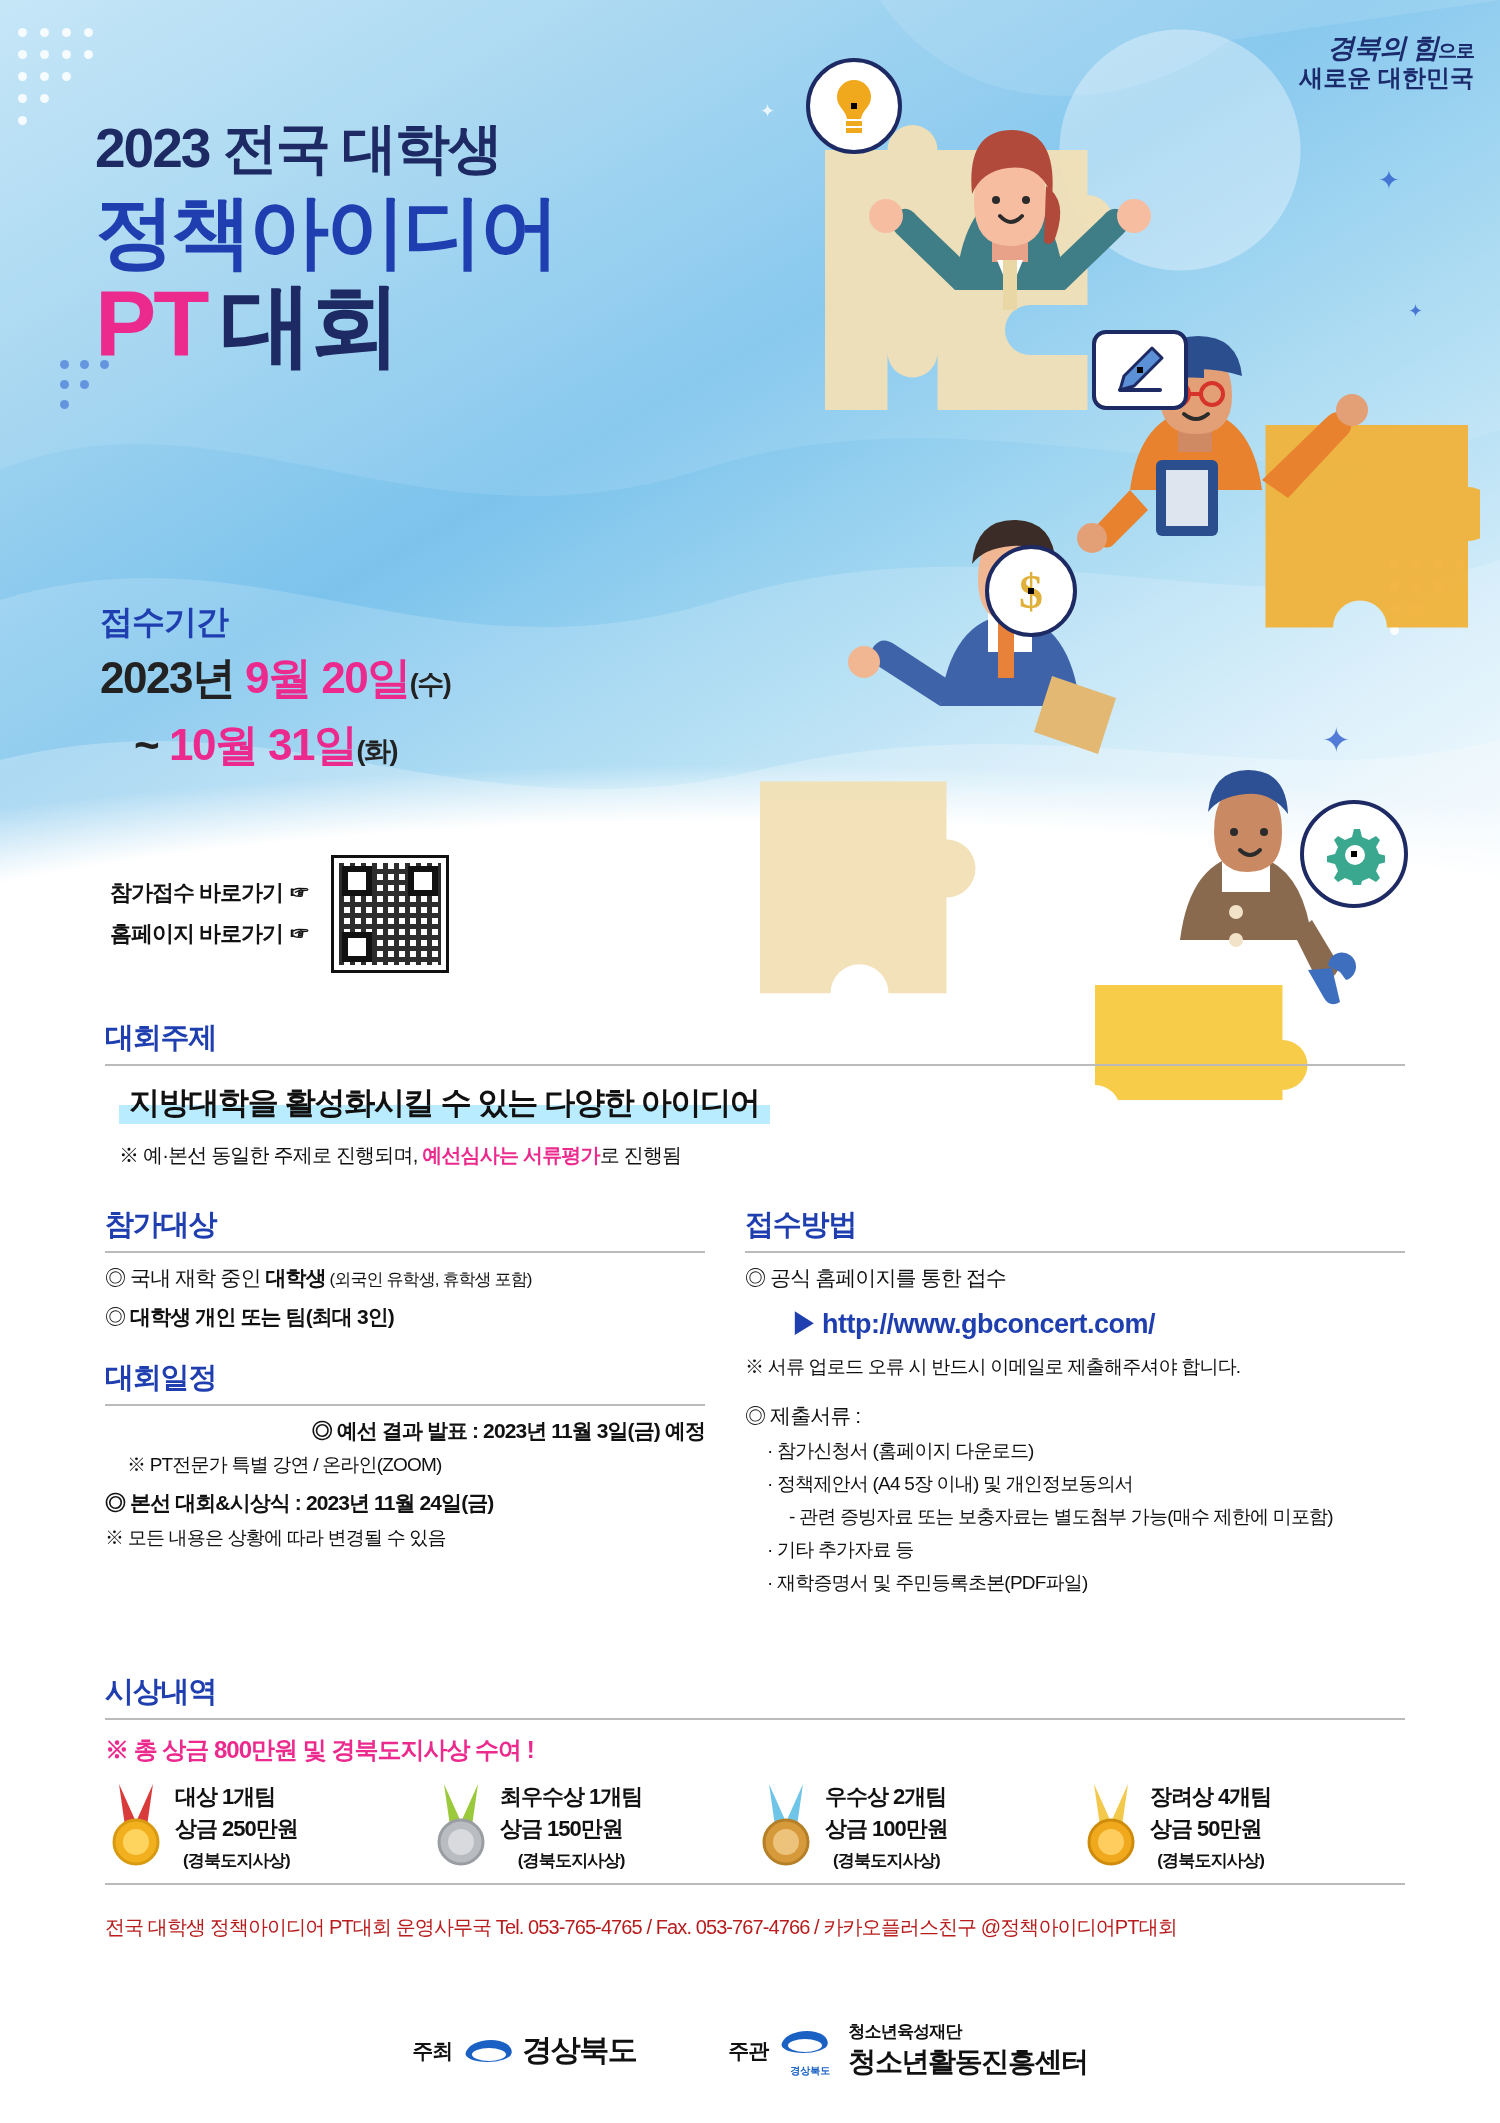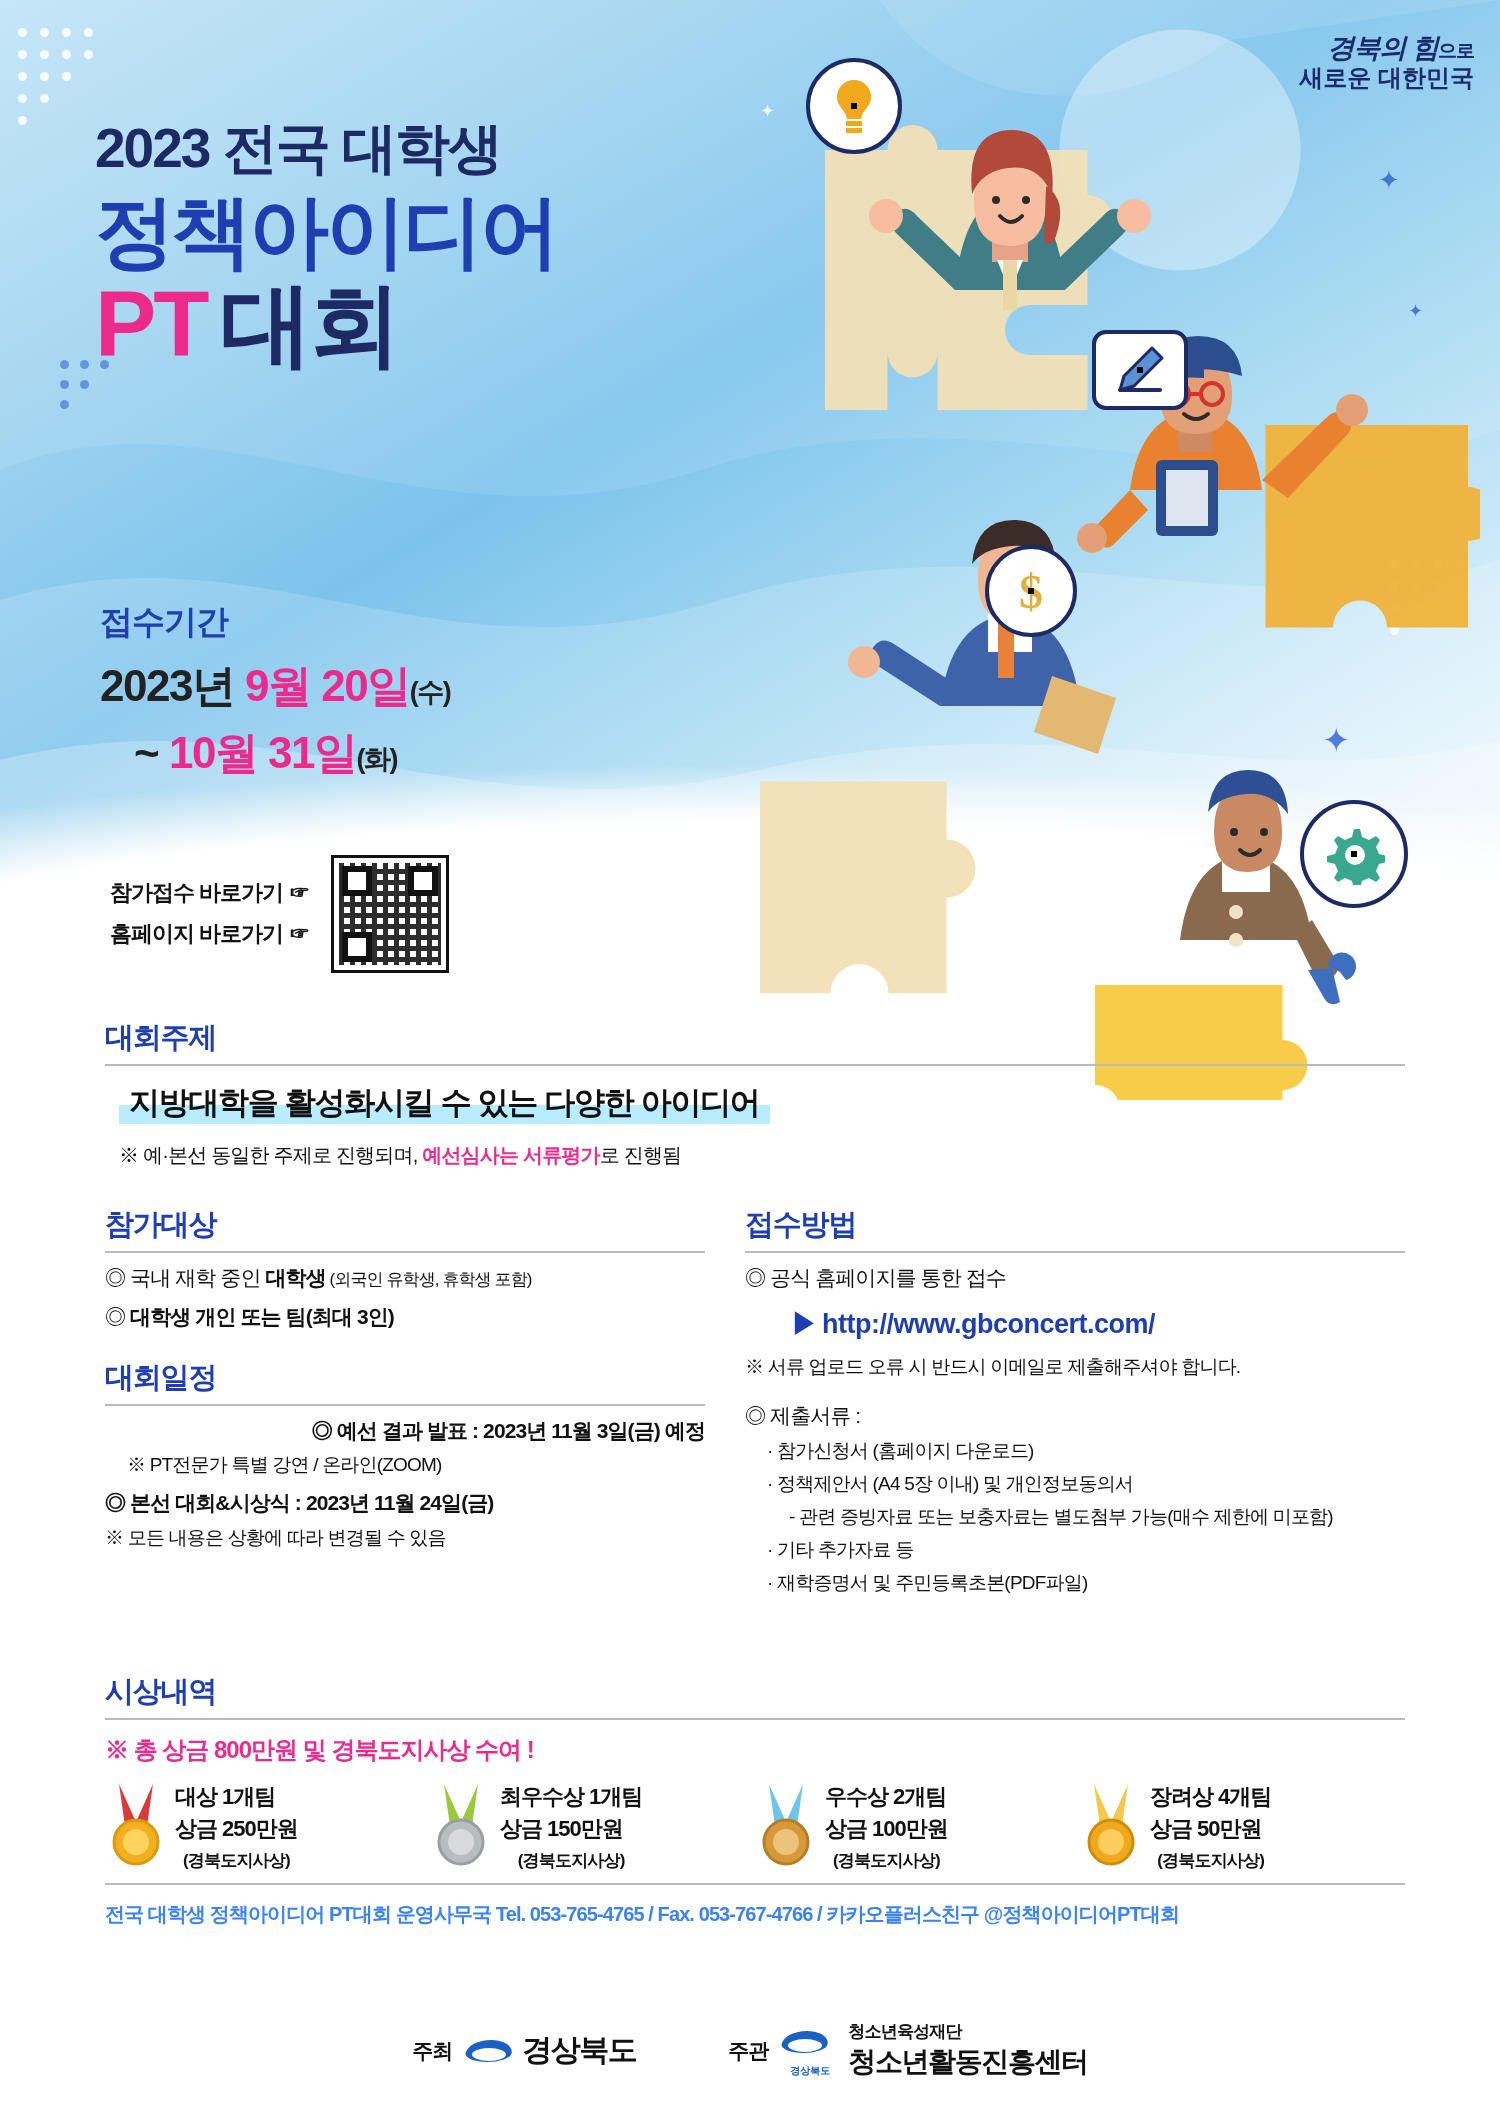--- a/index.html
+++ b/index.html
@@ -60,21 +60,21 @@
     font-size: 80px; font-weight: 800; color: #1f3fb0; letter-spacing: -3px;
     margin-top: 6px; line-height: 1.0;
   }
   .t-line3 { margin-top: 6px; line-height: 1.0; letter-spacing:-3px; }
   .t-line3 .pt { font-size: 92px; font-weight: 800; color: #ec2a8e; }
   .t-line3 .dh { font-size: 92px; font-weight: 800; color: #1d2a63; margin-left: 14px; }
 
   
   .period { position: absolute; left: 100px; top: 600px; }
   .period .lbl { font-size: 33px; font-weight: 800; color: #1f3fb0; letter-spacing:-1px; }
-  .period .row1 { margin-top: 12px; font-size: 44px; font-weight: 800; color: #222; letter-spacing:-1.5px;}
+  .period .row1 { margin-top: 4px; font-size: 44px; font-weight: 800; color: #222; letter-spacing:-1.5px;}
   .period .row1 .pink { color: #ec2a8e; }
   .period .row1 .dw { font-size: 27px; }
   .period .row2 { margin-top: 8px; font-size: 44px; font-weight: 800; color:#222; letter-spacing:-1.5px; padding-left: 34px;}
   .period .row2 .pink { color: #ec2a8e; }
   .period .row2 .dw { font-size: 27px; }
 
   
   .qrblock { position: absolute; left: 110px; top: 855px; display:flex; align-items:center; }
   .qrlines { font-size: 22px; font-weight: 700; color: #111; line-height: 1.85; letter-spacing:-1px;}
   .qrlines .hand { font-size:21px; margin-left:6px; }
@@ -129,21 +129,21 @@
   .medals { display:flex; margin-top: 16px; }
   .medal { display:flex; align-items:flex-start; width: 325px; }
   .medalicon { width: 62px; height: 86px; position: relative; flex: 0 0 62px; }
   .mtext { margin-left: 8px; }
   .mtext .ml1 { font-size: 22px; font-weight: 800; color:#111; letter-spacing:-1px;}
   .mtext .ml2 { font-size: 22px; font-weight: 800; color:#111; letter-spacing:-1px; margin-top:2px;}
   .mtext .ml3 { font-size: 17px; font-weight: 800; color:#111; letter-spacing:-0.8px; margin-top:5px; text-align:center;}
 
   
   .contact { position:absolute; left:105px; top:1877px; width:1300px; }
-  .contact .line { font-size: 20px; font-weight: 700; color:#3b82f6; margin-top: 16px; letter-spacing:-0.9px;}
+  .contact .line { font-size: 20px; font-weight: 400; color:#b91c1c; margin-top: 29px; letter-spacing:-0.9px;}
 
   
   .footer {
     position:absolute; left:0; top:2020px; width:1500px;
     display:flex; justify-content:center; align-items:center;
   }
   .f-item { display:flex; align-items:center; margin: 0 46px; }
   .f-label { font-size: 21px; font-weight:700; color:#111; margin-right: 14px; letter-spacing:-1px;}
   .f-mark {
     width: 46px; height: 36px; margin-right: 10px; position:relative;

